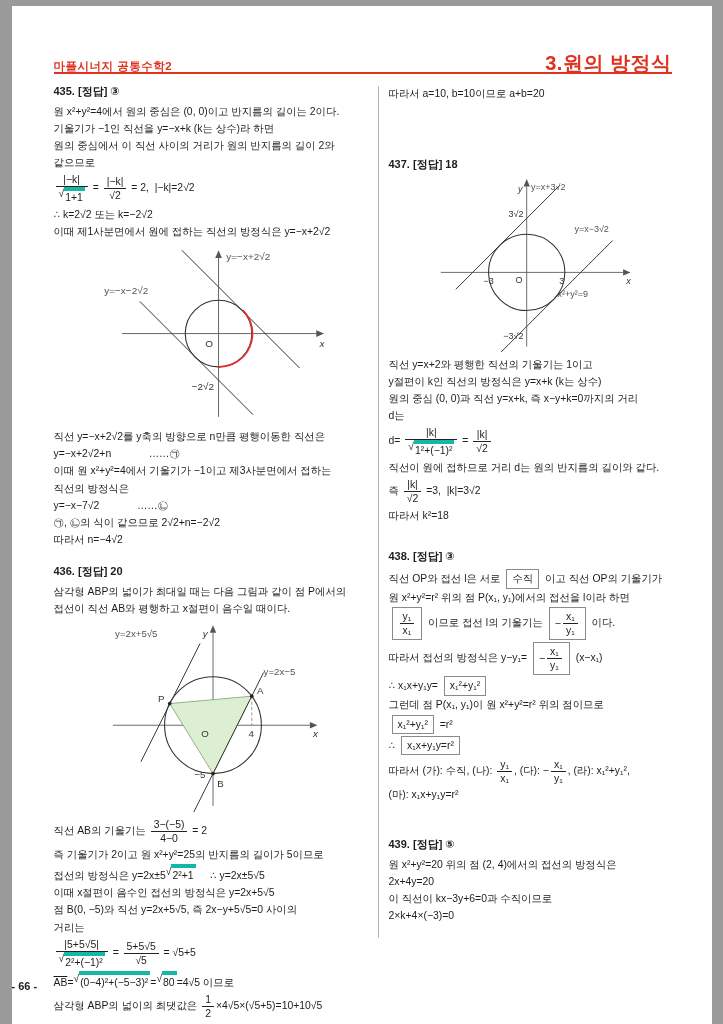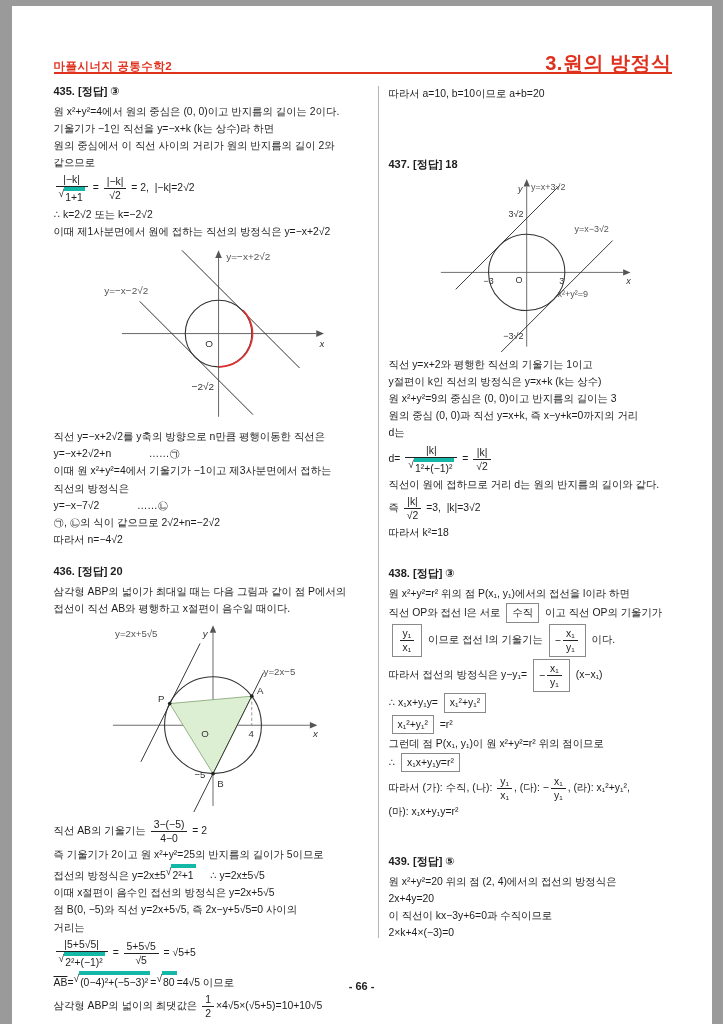--- a/index.html
+++ b/index.html
@@ -22,21 +22,21 @@
   .frac{display:inline-flex;flex-direction:column;text-align:center;vertical-align:middle;margin:1px 2px;line-height:1.25;}
   .frac .num{border-bottom:1px solid #222;padding:0 3px;display:block;}
   .frac .den{padding:0 3px;display:block;}
   .root{display:inline-flex;align-items:flex-start;vertical-align:bottom;}
   .root .rad{display:inline-block;}
   .root .vinc{display:inline-block;border-top:4px solid #14b8a6;padding:0 2px 0 1px;}
   .mbox{display:inline-flex;align-items:center;border:1px solid #8a8a8a;padding:1px 5px;margin:0 3px;vertical-align:middle;background:#fff;}
   .ovl{text-decoration:overline;}
   .fig{margin:7px 0 5px;display:flex;justify-content:center;}
   .fig.tight{margin-top:3px;}
-  .pageno{position:absolute;bottom:38px;left:0;right:0;text-align:center;font-size:11px;font-weight:700;color:#222;}
+  .pageno{position:absolute;bottom:38px;left:0;right:0;text-align:left;font-size:11px;font-weight:700;color:#222;}
   svg text{font-family:"Liberation Sans","DejaVu Sans",sans-serif;}
 </style>
 </head>
 <body>
 
 <div class="page">
 
   <header class="hdr">
     <span class="hl">마플시너지  공통수학2</span>
     <span class="hr">3.원의 방정식</span>
@@ -161,38 +161,37 @@
           <text x="124" y="113" font-size="8.5" fill="#555">x²+y²=9</text>
           <text x="91" y="100" font-size="8.5" fill="#333" text-anchor="end">O</text>
           <text x="189" y="101" font-size="8.5" font-style="italic" fill="#333">x</text>
           <text x="91" y="14" font-size="8.5" font-style="italic" fill="#333" text-anchor="end">y</text>
         </svg>
       </figure>
 
       <div class="body">
           <div class="mline">직선 y=x+2와 평행한 직선의 기울기는 1이고</div>
           <div class="mline">y절편이 k인 직선의 방정식은 y=x+k (k는 상수)</div>
-          <div class="mline">원 x²+y²=9의 중심은 (0, 0)이고 반지름의 길이는 3</div>
           <div class="mline">원의 중심 (0, 0)과 직선 y=x+k, 즉 x−y+k=0까지의 거리</div>
           <div class="mline">d는</div>
           <div class="mline">d= <span class="frac"><span class="num">|k|</span><span class="den"><span class="root"><span class="rad">√</span><span class="vinc">1²+(−1)²</span></span></span></span> = <span class="frac"><span class="num">|k|</span><span class="den">√2</span></span></div>
           <div class="mline">직선이 원에 접하므로 거리 d는 원의 반지름의 길이와 같다.</div>
           <div class="mline">즉 <span class="frac"><span class="num">|k|</span><span class="den">√2</span></span> =3,  |k|=3√2</div>
           <div class="mline">따라서 k²=18</div>
         </div>
 
       <h3 class="phead sp26">438. [정답] ③</h3>
       <div class="body">
+          <div class="mline">직선 OP와 접선 l은 서로 <span class="mbox">수직</span> 이고 직선 OP의 기울기가</div>
           <div class="mline">원 x²+y²=r² 위의 점 P(x₁, y₁)에서의 접선을 l이라 하면</div>
-          <div class="mline">직선 OP와 접선 l은 서로 <span class="mbox">수직</span> 이고 직선 OP의 기울기가</div>
           <div class="mline"><span class="mbox"><span class="frac"><span class="num">y₁</span><span class="den">x₁</span></span></span> 이므로 접선 l의 기울기는 <span class="mbox">−<span class="frac"><span class="num">x₁</span><span class="den">y₁</span></span></span> 이다.</div>
           <div class="mline">따라서 접선의 방정식은 y−y₁= <span class="mbox">−<span class="frac"><span class="num">x₁</span><span class="den">y₁</span></span></span> (x−x₁)</div>
           <div class="mline">∴ x₁x+y₁y= <span class="mbox">x₁²+y₁²</span></div>
+          <div class="mline">그런데 점 P(x₁, y₁)이 원 x²+y²=r² 위의 점이므로</div>
           <div class="mline"><span class="mbox">x₁²+y₁²</span> =r²</div>
-          <div class="mline">그런데 점 P(x₁, y₁)이 원 x²+y²=r² 위의 점이므로</div>
           <div class="mline">∴ <span class="mbox">x₁x+y₁y=r²</span></div>
           <div class="mline">따라서 (가): 수직, (나): <span class="frac"><span class="num">y₁</span><span class="den">x₁</span></span>, (다): −<span class="frac"><span class="num">x₁</span><span class="den">y₁</span></span>, (라): x₁²+y₁²,</div>
           <div class="mline">(마): x₁x+y₁y=r²</div>
         </div>
 
       <h3 class="phead sp34">439. [정답] ⑤</h3>
       <div class="body">
           <div class="mline">원 x²+y²=20 위의 점 (2, 4)에서의 접선의 방정식은</div>
           <div class="mline">2x+4y=20</div>
           <div class="mline">이 직선이 kx−3y+6=0과 수직이므로</div>

